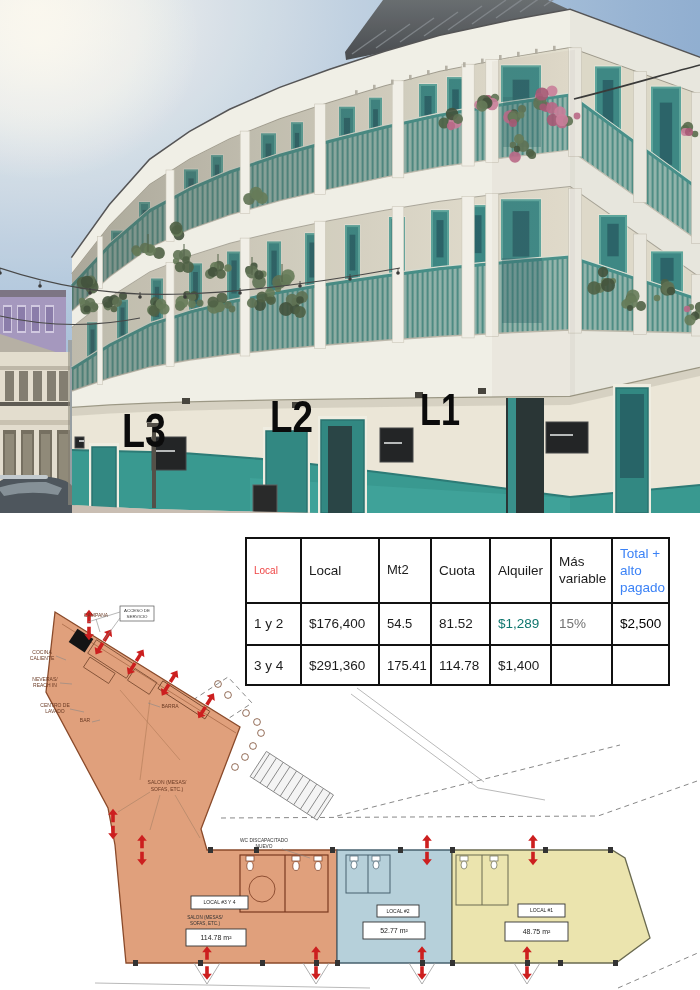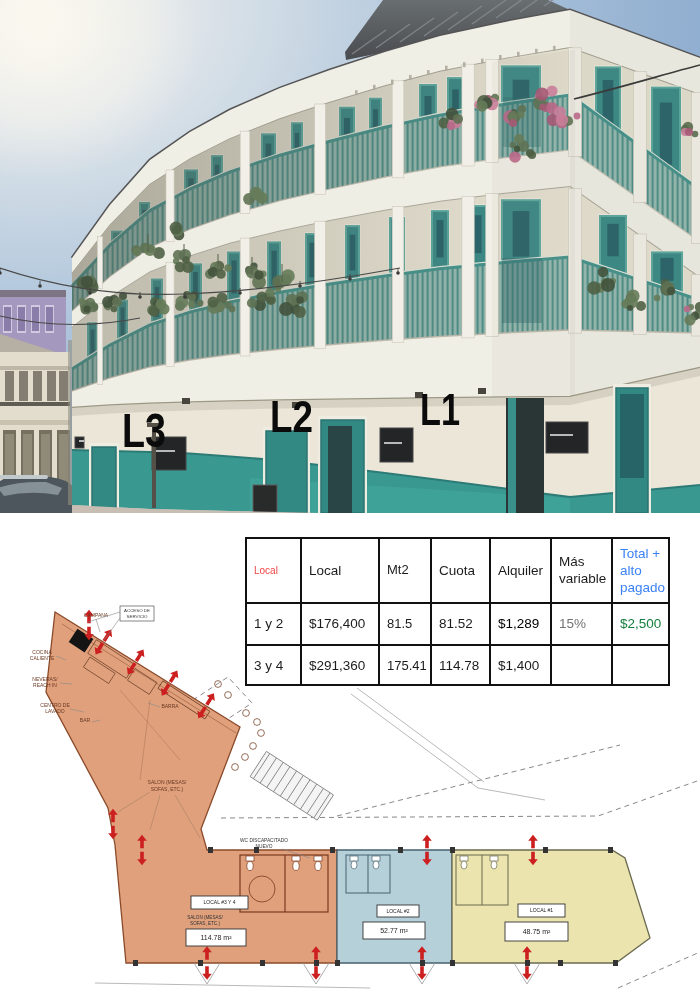--- a/index.html
+++ b/index.html
@@ -471,25 +471,25 @@
     <div style="position:absolute;left:0;top:147px;width:425px;height:2px;background:#111"></div>
     <div style="position:absolute;left:9px;top:25px;width:46px;font-size:10px;line-height:17px;color:#ef4444">Local</div>
     <div style="position:absolute;left:64px;top:25px;width:69px;font-size:13.5px;line-height:17px;color:#1c1c1c">Local</div>
     <div style="position:absolute;left:142px;top:26px;width:43px;font-size:13px;line-height:14px;color:#1c1c1c">Mt2</div>
     <div style="position:absolute;left:194px;top:25px;width:50px;font-size:13.5px;line-height:17px;color:#1c1c1c">Cuota</div>
     <div style="position:absolute;left:253px;top:25px;width:52px;font-size:13.5px;line-height:17px;color:#1c1c1c">Alquiler</div>
     <div style="position:absolute;left:314px;top:16px;width:52px;font-size:13.5px;line-height:17px;color:#1c1c1c">Más<br>variable</div>
     <div style="position:absolute;left:375px;top:8px;width:48px;font-size:13.5px;line-height:17px;color:#3b82f6">Total +<br>alto<br>pagado</div>
     <div style="position:absolute;left:9px;top:78px;width:46px;font-size:13.5px;line-height:17px;color:#1c1c1c">1 y 2</div>
     <div style="position:absolute;left:64px;top:78px;width:69px;font-size:13.5px;line-height:17px;color:#1c1c1c">$176,400</div>
-    <div style="position:absolute;left:142px;top:78px;width:43px;font-size:13px;line-height:17px;color:#1c1c1c">81.5</div>
+    <div style="position:absolute;left:142px;top:78px;width:43px;font-size:13px;line-height:17px;color:#1c1c1c">54.5</div>
     <div style="position:absolute;left:194px;top:78px;width:50px;font-size:13.5px;line-height:17px;color:#1c1c1c">81.52</div>
-    <div style="position:absolute;left:253px;top:78px;width:52px;font-size:13.5px;line-height:17px;color:#000000">$1,289</div>
+    <div style="position:absolute;left:253px;top:78px;width:52px;font-size:13.5px;line-height:17px;color:#0f766e">$1,289</div>
     <div style="position:absolute;left:314px;top:78px;width:52px;font-size:13.5px;line-height:17px;color:#737373">15%</div>
-    <div style="position:absolute;left:375px;top:78px;width:48px;font-size:13.5px;line-height:17px;color:#15803d">$2,500</div>
+    <div style="position:absolute;left:375px;top:78px;width:48px;font-size:13.5px;line-height:17px;color:#000000">$2,500</div>
     <div style="position:absolute;left:9px;top:120px;width:46px;font-size:13.5px;line-height:17px;color:#1c1c1c">3 y 4</div>
     <div style="position:absolute;left:64px;top:120px;width:69px;font-size:13.5px;line-height:17px;color:#1c1c1c">$291,360</div>
     <div style="position:absolute;left:142px;top:120px;width:43px;font-size:13px;line-height:17px;color:#1c1c1c">175.41</div>
     <div style="position:absolute;left:194px;top:120px;width:50px;font-size:13.5px;line-height:17px;color:#1c1c1c">114.78</div>
     <div style="position:absolute;left:253px;top:120px;width:52px;font-size:13.5px;line-height:17px;color:#1c1c1c">$1,400</div>
   </div>
 <svg width="700" height="400" viewBox="0 590 700 400" style="position:absolute;left:0;top:590">
 <g fill="none" stroke="#b9b9b9" stroke-width="1">
 <path d="M351,694 L478,788 L545,800"></path>
 <path d="M357,688 L484,782"></path>

